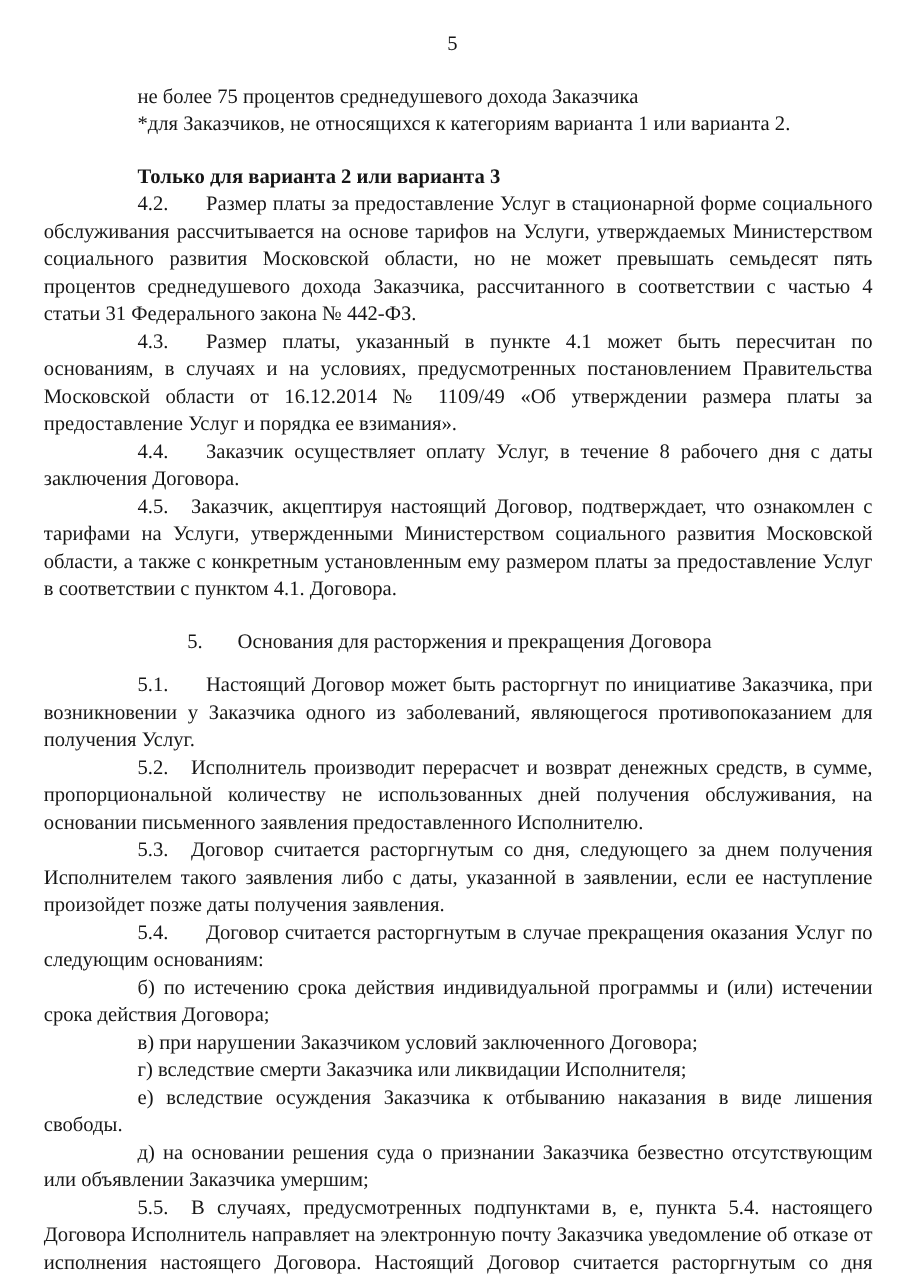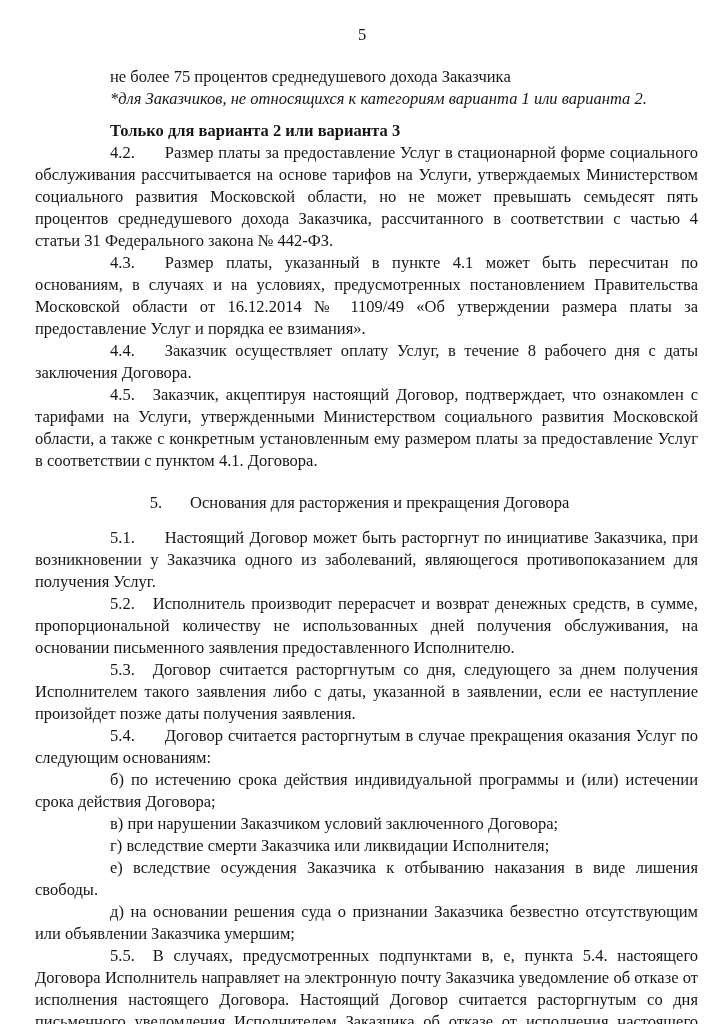--- a/index.html
+++ b/index.html
@@ -22,25 +22,24 @@
   .content {
     padding: 0 26px 0 35px;
   }
   .intro {
     margin-top: 20px;
   }
   .indent-line {
     padding-left: 75px;
   }
   .footnote {
-    font-style: italic;
   }
   .variant-heading {
     font-weight: bold;
-    margin-top: 10px;
+    margin-top: 20px;
     padding-left: 75px;
   }
   .para {
     text-align: justify;
     text-indent: 75px;
   }
   .pnum { margin-right: 18px; }
   .tab .pnum { margin-right: 30px; }
   .s5-heading {
     text-align: center;

